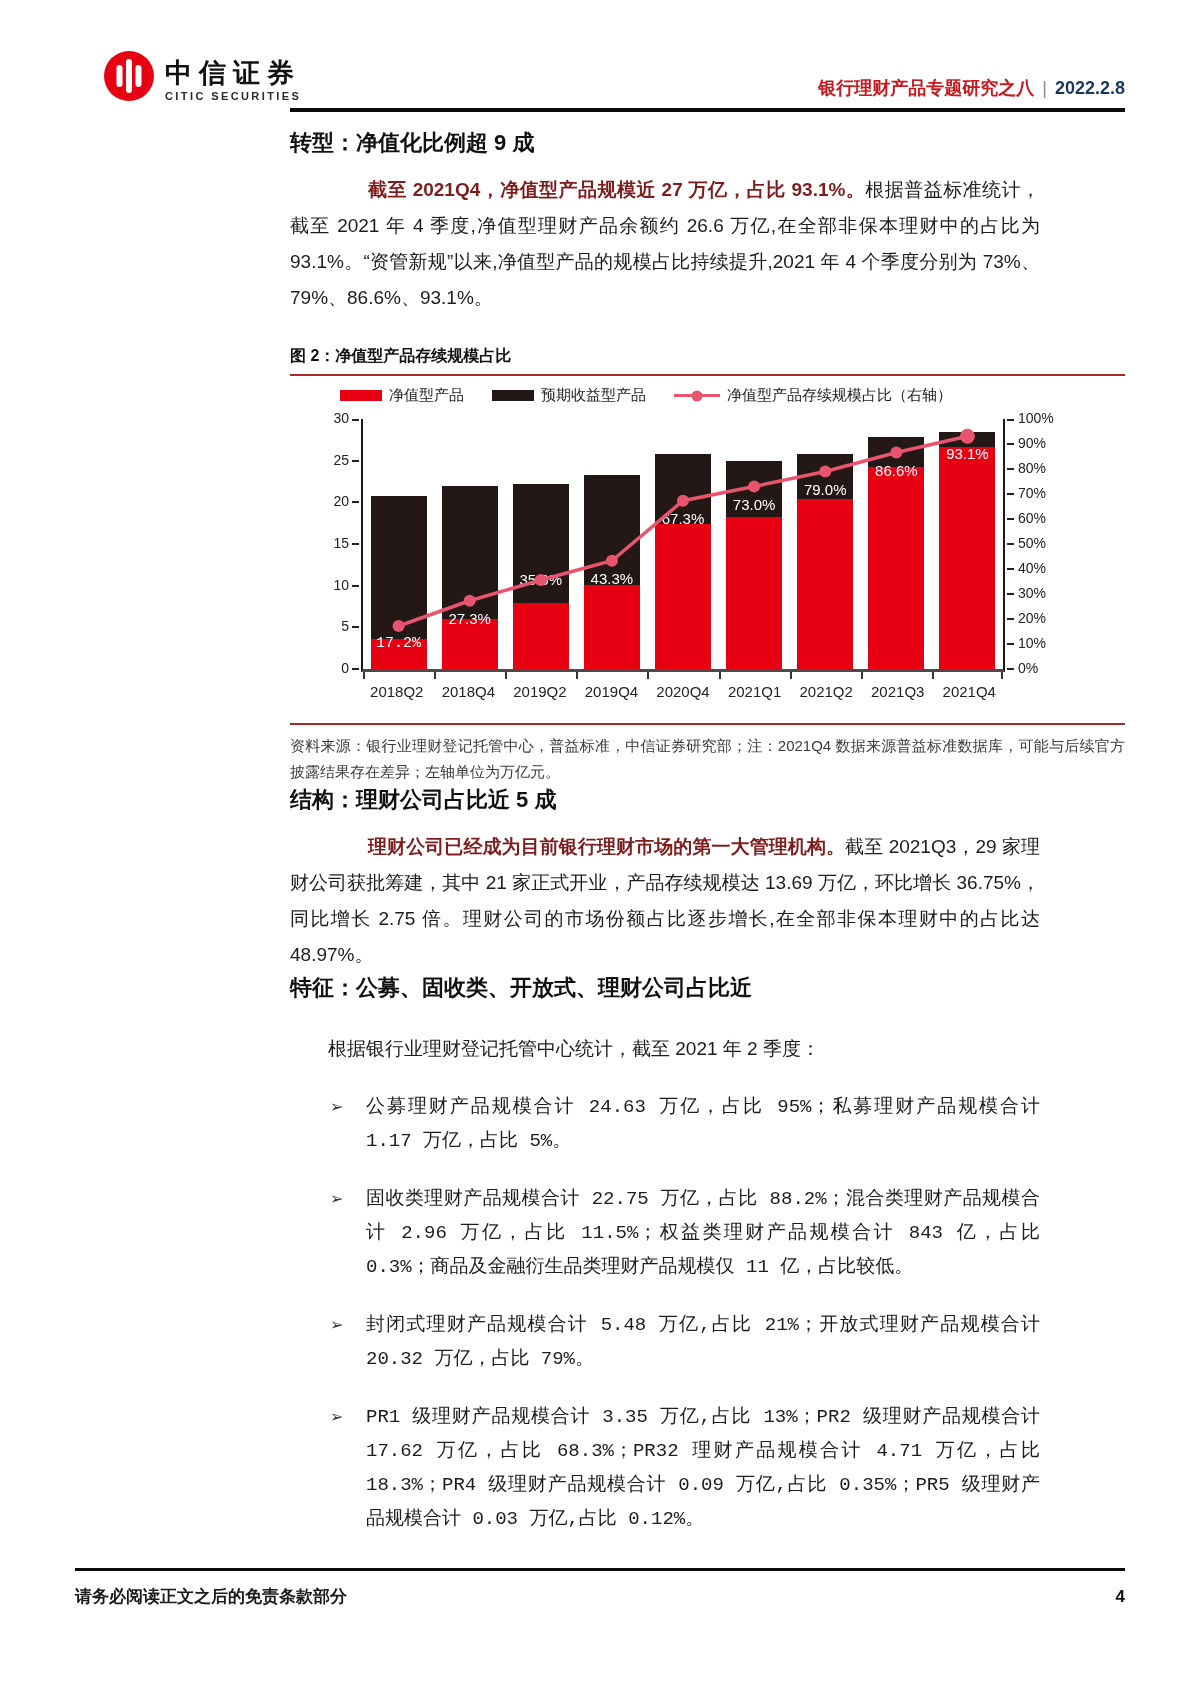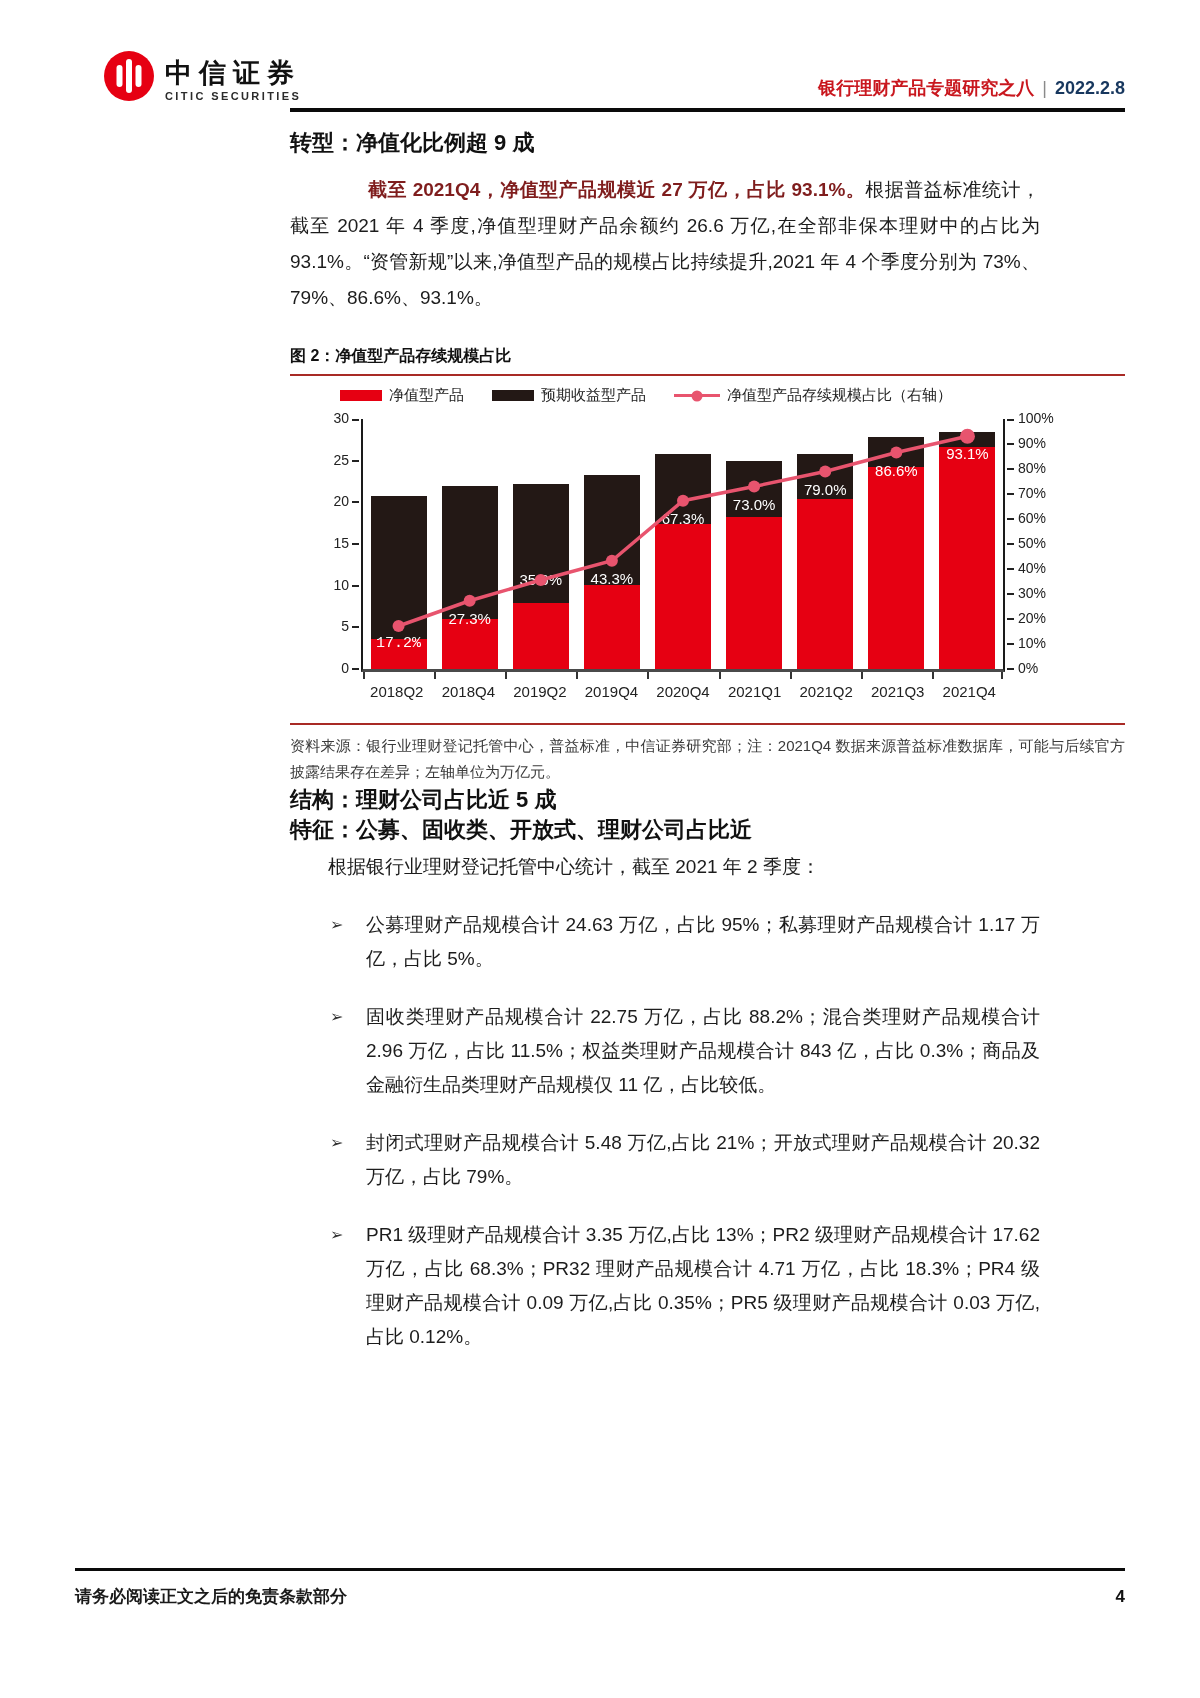--- a/index.html
+++ b/index.html
@@ -17,21 +17,21 @@
   .header-rule{position:absolute;left:290px;top:108px;width:835px;height:4px;background:#0a0a0a;}
 
   
   .content{position:absolute;left:290px;top:128px;width:750px;}
   h1.sec{font-size:22px;font-weight:bold;color:#111;margin:0;line-height:30px;}
   .sec1{margin-top:8px;}
   .sec2{margin-top:36px;}
   .sec3{margin-top:24px;}
   p.body{font-size:19px;line-height:36px;text-align:justify;margin:14px 0 0;text-indent:2em;color:#1c1c1c;}
   p.body b{color:#7f1d1d;margin-left:40px;}
-  p.intro{font-size:19px;line-height:35px;margin:4px 0 0;text-indent:2em;color:#1c1c1c;}
+  p.intro{font-size:19px;line-height:35px;margin:28px 0 0;text-indent:2em;color:#1c1c1c;}
 
   
   .figure{margin-top:30px;width:835px;}
   .fig-title{font-size:16px;font-weight:bold;color:#111;padding-bottom:7px;border-bottom:2px solid #a82a25;}
   .legend{margin-top:10px;width:712px;display:flex;justify-content:center;align-items:center;gap:28px;}
   .lg-item{display:flex;align-items:center;gap:7px;font-size:15px;color:#222;white-space:nowrap;}
   .lg-swatch{width:42px;height:11px;}
   .lg-line{width:46px;height:3.5px;position:relative;}
   .lg-dot{position:absolute;left:50%;top:50%;width:11px;height:11px;border-radius:50%;transform:translate(-50%,-50%);}
 
@@ -51,21 +51,21 @@
   .axis-right .tick-stub{position:absolute;left:0;width:7px;height:2px;background:#222;}
   .x-labels{position:absolute;left:30px;top:264px;width:644px;display:flex;}
   .x-labels span{flex:1;text-align:center;font-size:15px;color:#222;}
 
   .fig-rule{margin-top:12px;height:2px;background:#a82a25;}
   p.source{font-size:15px;line-height:26px;color:#3a3a3a;margin:8px 0 0;text-align:justify;width:835px;}
 
   
   .bullet{display:flex;margin-top:24px;font-size:19px;line-height:34px;color:#1c1c1c;}
   .bullet .marker{width:36px;padding-left:40px;flex:none;color:#333;font-size:16px;line-height:34px;}
-  .bullet .btext{flex:1;text-align:justify;}
+  .bullet .btext{flex:1;text-align:justify;font-family:Liberation Mono, monospace;}
 
   
   .footer{position:absolute;left:75px;top:1568px;width:1050px;}
   .footer-rule{height:3px;background:#0a0a0a;}
   .footer-row{display:flex;justify-content:space-between;align-items:baseline;margin-top:14px;}
   .footer-row .disc{font-size:17px;font-weight:600;color:#1a1a1a;}
   .footer-row .pageno{font-size:17px;font-weight:bold;color:#111;}
 </style>
 </head>
 <body>
@@ -237,20 +237,21 @@
             <span>2021Q3</span>
             <span>2021Q4</span>
           </div>
       </div>
 
       <div class="fig-rule"></div>
       <p class="source">资料来源：银行业理财登记托管中心，普益标准，中信证券研究部；注：2021Q4 数据来源普益标准数据库，可能与后续官方披露结果存在差异；左轴单位为万亿元。</p>
     </div>
 
     <h1 class="sec sec2">结构：理财公司占比近 5 成</h1>
+    <p class="body"><b>理财公司已经成为目前银行理财市场的第一大管理机构。</b><span>截至 2021Q3，29 家理财公司获批筹建，其中 21 家正式开业，产品存续规模达 13.69 万亿，环比增长 36.75%，同比增长 2.75 倍。理财公司的市场份额占比逐步增长,在全部非保本理财中的占比达 48.97%。</span></p>
 
     <h1 class="sec sec3">特征：公募、固收类、开放式、理财公司占比近</h1>
     <p class="intro">根据银行业理财登记托管中心统计，截至 2021 年 2 季度：</p>
 
     <div class="bullet">
       <span class="marker">➢</span>
       <span class="btext">公募理财产品规模合计 24.63 万亿，占比 95%；私募理财产品规模合计 1.17 万亿，占比 5%。</span>
     </div>
     <div class="bullet">
       <span class="marker">➢</span>

